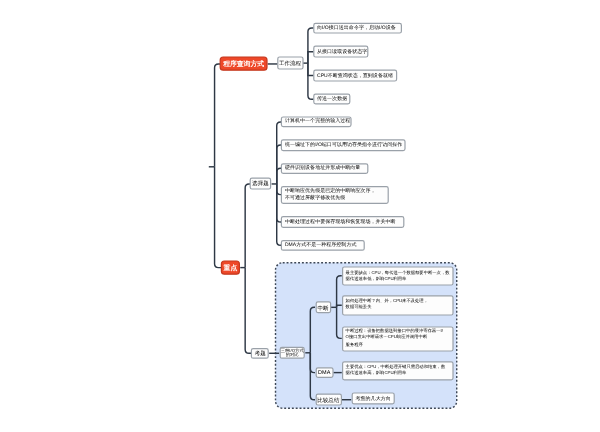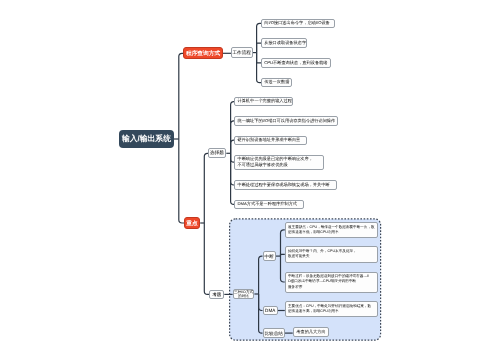--- a/index.html
+++ b/index.html
@@ -54,23 +54,20 @@
     <path d="M258.6,294 V307.3 Q258.6,310.5 261.8,310.5 H262.5" fill="none" stroke="#2e3845" stroke-width="1.2" stroke-linecap="butt"></path>
     <path d="M258.6,294 V329.9 Q258.6,333.1 261.8,333.1 H262.5" fill="none" stroke="#2e3845" stroke-width="1.2" stroke-linecap="butt"></path>
     <path d="M275.9,256.1 H280.5" fill="none" stroke="#2e3845" stroke-width="1.2" stroke-linecap="butt"></path>
     <path d="M280.5,256.1 V233.0 Q280.5,229.8 283.7,229.8 H284.8" fill="none" stroke="#2e3845" stroke-width="1.2" stroke-linecap="butt"></path>
     <path d="M280.5,256.1 V254.4 H284.8" fill="none" stroke="#2e3845" stroke-width="1.2" stroke-linecap="butt"></path>
     <path d="M280.5,256.1 V278.8 Q280.5,282.0 283.7,282.0 H284.8" fill="none" stroke="#2e3845" stroke-width="1.2" stroke-linecap="butt"></path>
     <path d="M277.9,310.5 H284.8" fill="none" stroke="#2e3845" stroke-width="1.2" stroke-linecap="butt"></path>
     <path d="M284.8,333.1 H292.7" fill="none" stroke="#2e3845" stroke-width="1.2" stroke-linecap="butt"></path>
   </svg>
 
-  <div class="node root" style="left:119px;top:130px;width:55px;height:18px;">
-    <span>输入/输出系统</span>
-  </div>
 
   <div class="node topic" style="left:183px;top:46.8px;width:40px;height:12.6px;font-size:5.7px;">
     <span>程序查询方式</span>
   </div>
   <div class="node plain" style="left:230.8px;top:47.2px;width:21.8px;height:11.2px;font-size:4.6px;">
     <span>工作流程</span>
   </div>
   <div class="node leaf" style="left:261px;top:18.5px;width:74px;height:9.5px;font-size:4.2px;padding:0 2.2px;">
     <span>向I/O接口送出命令字，启动I/O设备</span>
   </div>

